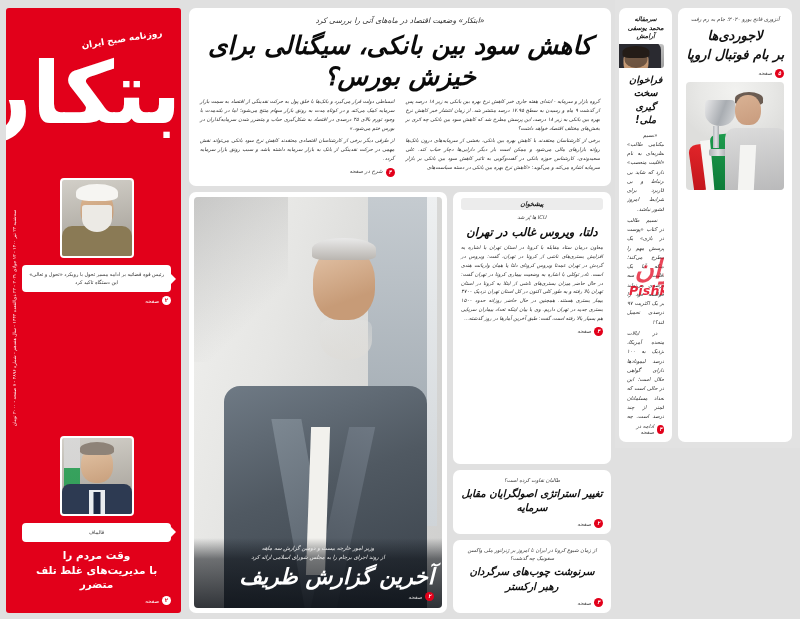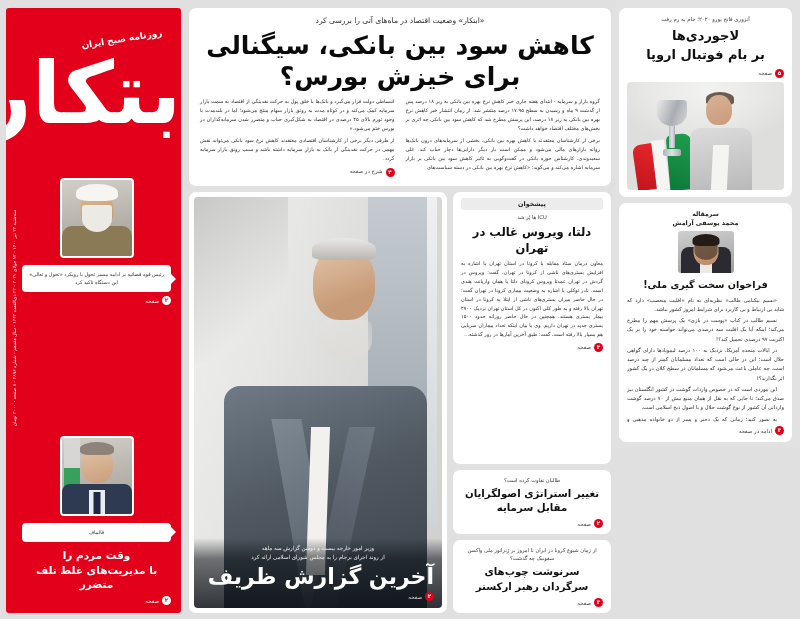--- a/index.html
+++ b/index.html
@@ -14,29 +14,30 @@
     position: relative;
     width: 800px; height: 619px;
     background: #e0e0e0;
     display: flex; flex-direction: row;
   }
 
   
   .col-right {
     width: 185px; height: 448px;
     padding: 8px 8px 6px 4px;
-    display: flex; flex-direction: column; gap: 6px;
+    display: flex; flex-direction: row; gap: 6px;
     background: #e2e2e2;
   }
   .card {
     background: #fff;
     border-radius: 7px;
     padding: 7px 8px;
     overflow: hidden;
     position: relative;
+    font-style: italic;
   }
   .euro-card { flex: 0 0 auto; }
   .kicker-sm {
     font-size: 5.4px; color: #3a3a3a; text-align: center;
     line-height: 1.5; letter-spacing: .1px;
   }
   .hl-euro {
     font-size: 13px; font-weight: bold; color: #111;
     text-align: center; line-height: 1.45; margin-top: 4px;
   }

